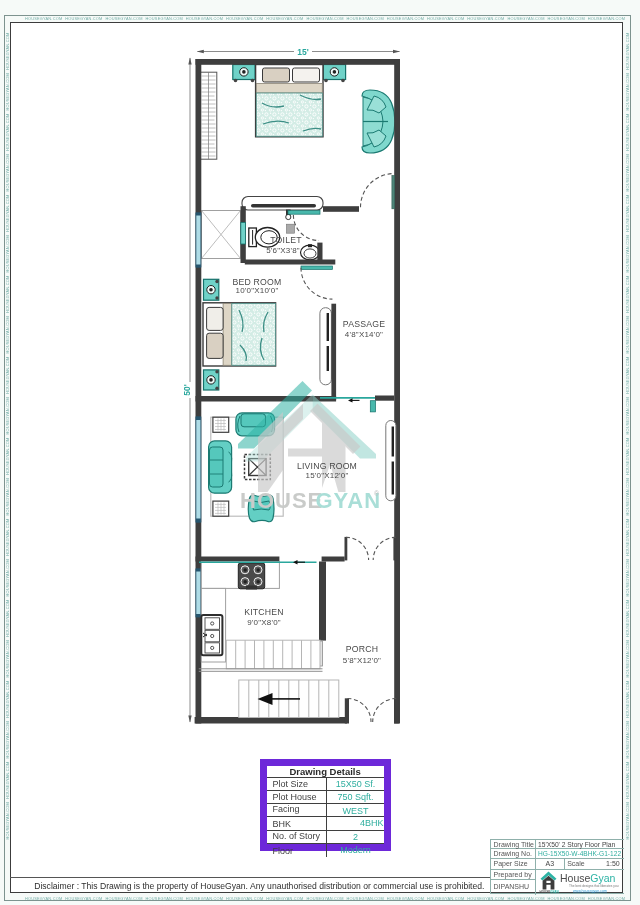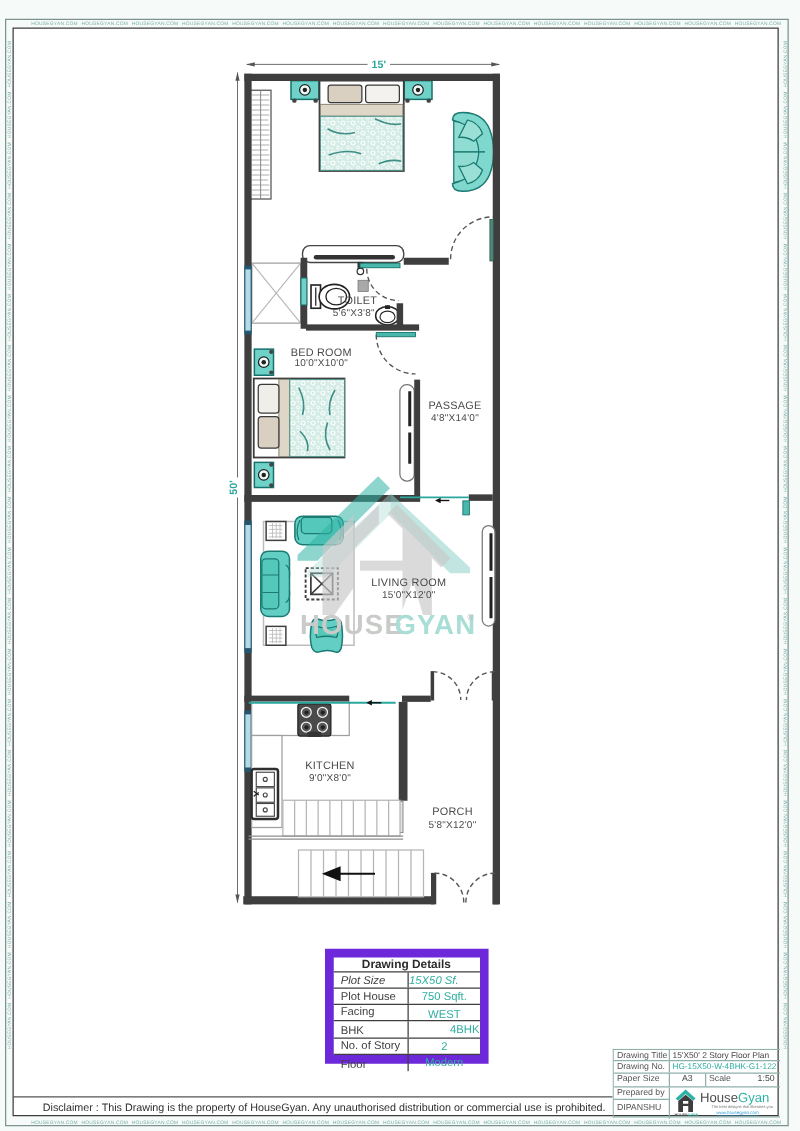--- a/index.html
+++ b/index.html
@@ -318,22 +318,22 @@
 <text x="264" y="615">KITCHEN</text>
 <text x="264" y="624.5" font-size="8">9'0"X8'0"</text>
 <text x="362" y="652">PORCH</text>
 <text x="362" y="662.5" font-size="8">5'8"X12'0"</text>
 </g>
 </svg>
 
 <div class="abs" style="left:236.6px;top:758.6px;width:131px;height:92.4px;border:7px solid #6d28d9;box-sizing:border-box;font-size:9px;color:#3f3f3f;margin-left:23px;">
 <div style="height:12.6px;border-bottom:1px solid #3f3f3f;text-align:center;font-weight:bold;font-size:9.5px;color:#2b2b2b;line-height:12.6px;box-sizing:border-box;">Drawing Details</div>
 <div style="display:flex;height:13px;border-bottom:1px solid #3f3f3f;box-sizing:border-box;">
-      <div style="width:60.7px;border-right:1px solid #3f3f3f;padding-left:6px;line-height:12.5px;box-sizing:border-box;font-style:italic;">Plot Size</div>
-      <div style="flex:1;text-align:left;line-height:12.5px;color:#2fae9f;font-style:italic;">15X50 Sf.</div>
+      <div style="width:60.7px;border-right:1px solid #3f3f3f;padding-left:6px;line-height:12.5px;box-sizing:border-box;">Plot Size</div>
+      <div style="flex:1;text-align:center;line-height:12.5px;color:#2fae9f;">15X50 Sf.</div>
     </div>
 <div style="display:flex;height:13px;border-bottom:1px solid #3f3f3f;box-sizing:border-box;">
       <div style="width:60.7px;border-right:1px solid #3f3f3f;padding-left:6px;line-height:12.5px;box-sizing:border-box;">Plot House</div>
       <div style="flex:1;text-align:center;line-height:12.5px;color:#2fae9f;">750 Sqft.</div>
     </div>
 <div style="display:flex;height:13.2px;border-bottom:1px solid #3f3f3f;box-sizing:border-box;">
       <div style="width:60.7px;border-right:1px solid #3f3f3f;padding-left:6px;line-height:11px;box-sizing:border-box;">Facing</div>
       <div style="flex:1;text-align:center;line-height:14px;color:#2fae9f;">WEST</div>
     </div>
 <div style="display:flex;height:13.2px;border-bottom:1px solid #3f3f3f;box-sizing:border-box;gap:10px;">

